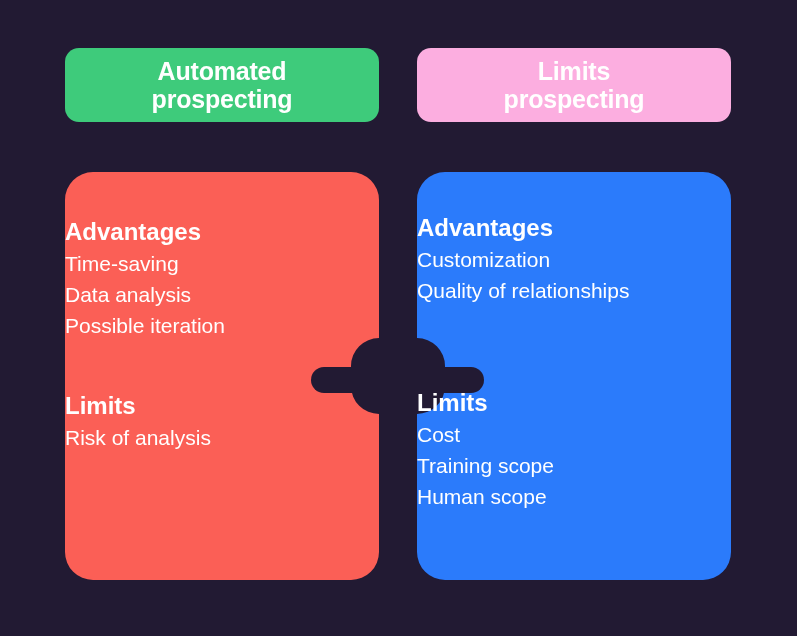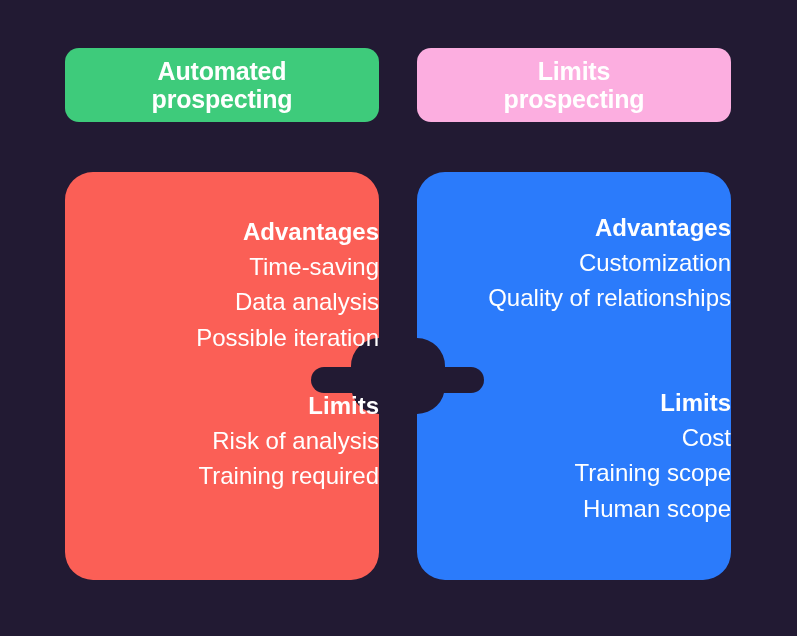--- a/index.html
+++ b/index.html
@@ -49,33 +49,33 @@
   #card-right { left:417px; }
 
   
   .card svg { display:block; width:314px; height:408px; }
 
   
   .block {
     position:absolute;
     left:0;
     width:314px;
-    text-align:right;
+    text-align:left;
     pointer-events:none;
   }
   .block-heading {
     color:#ffffff;
     font-size:24px;
     font-weight:bold;
     line-height:1.30;
     margin-bottom:2px;
   }
   .block-item {
     color:#ffffff;
-    font-size:24px;
+    font-size:21px;
     font-weight:normal;
     line-height:1.47;
   }
   #left-adv  { top:44px;  }
   #left-lim  { top:218px; }
   #right-adv { top:40px;  }
   #right-lim { top:215px; }
 
   
   #bridge {
@@ -130,21 +130,20 @@
     <div id="left-adv" class="block">
       <div class="block-heading">Advantages</div>
       <div class="block-item">Time-saving</div>
       <div class="block-item">Data analysis</div>
       <div class="block-item">Possible iteration</div>
     </div>
 
     <div id="left-lim" class="block">
       <div class="block-heading">Limits</div>
       <div class="block-item">Risk of analysis</div>
-      <div class="block-item">Training required</div>
     </div>
   </div>
 
   <div id="card-right" class="card">
     <svg viewBox="0 0 314 408" xmlns="http://www.w3.org/2000/svg">
 
       <path id="right-card-path" fill="#2b7bfb" d="
         M 28,0
         L 286,0
         A 28,28 0 0 1 314,28

